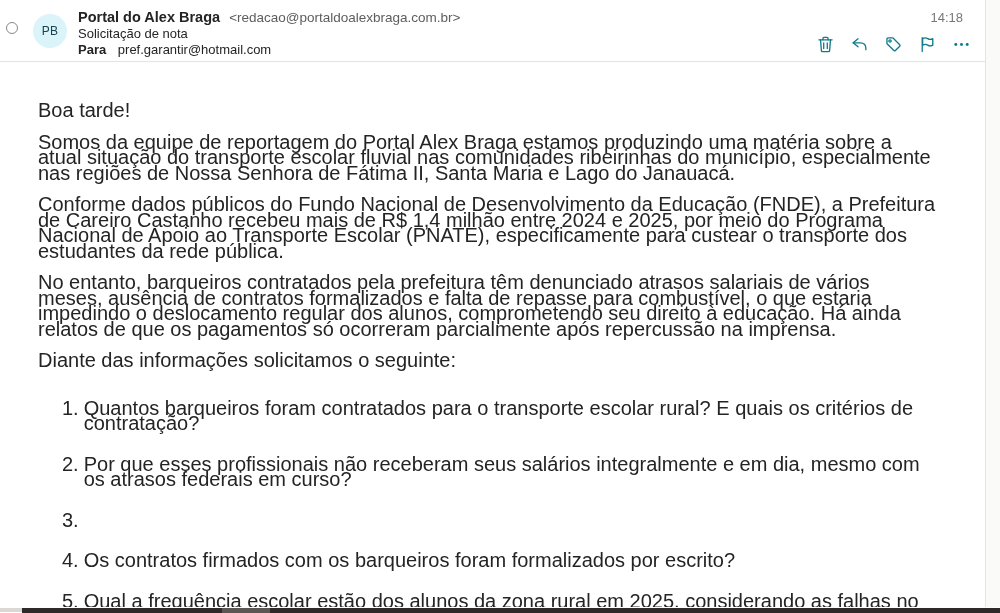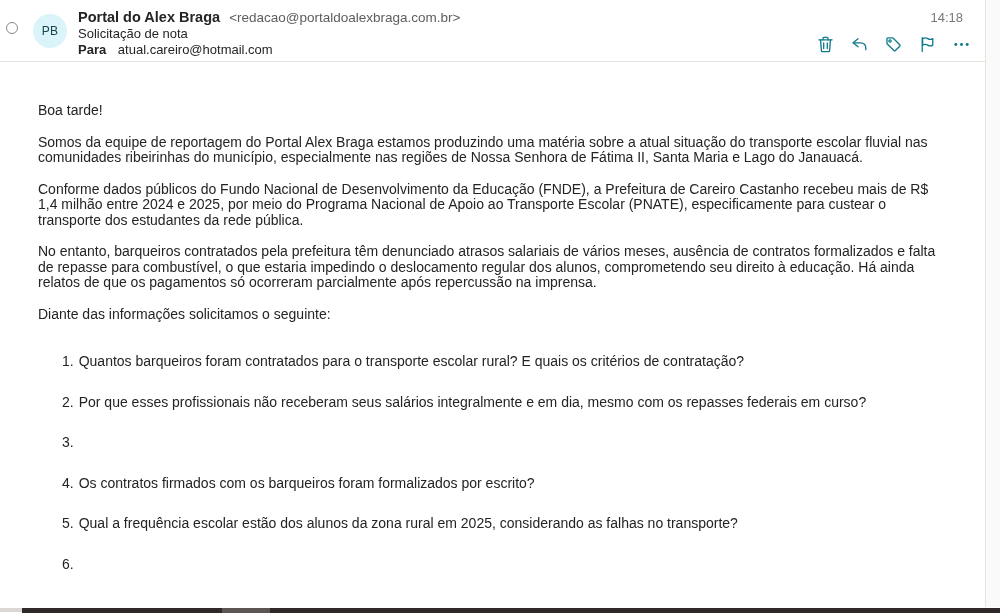--- a/index.html
+++ b/index.html
@@ -74,21 +74,21 @@
     align-items: center;
     justify-content: center;
   }
   .action-btn svg { display: block; }
 
   
   .email-body {
     position: absolute;
     top: 63px; left: 0; right: 15px; bottom: 6px;
     padding: 40px 47px 0 38px;
-    font-size: 14px;
+    font-size: 20px;
     line-height: 15.5px;
     color: #242424;
     overflow: hidden;
   }
   .email-body p { margin: 0 0 16px 0; }
   .list-intro { margin-bottom: 32px !important; }
   .question {
     display: flex;
     margin: 0 0 25px 0;
     padding-left: 24px;
@@ -123,21 +123,21 @@
     <div class="avatar">PB</div>
 
     <div class="header-text">
       <div class="h-line1">
         <span class="sender-name">Portal do Alex Braga</span>
         <span class="sender-email">&lt;redacao@portaldoalexbraga.com.br&gt;</span>
       </div>
       <div class="h-line2">Solicitação de nota</div>
       <div class="h-line3">
         <span class="to-label">Para</span>
-        <span class="to-address">atual.careiro@hotmail.com</span>
+        <span class="to-address">pref.garantir@hotmail.com</span>
       </div>
     </div>
 
     <div class="msg-time">14:18</div>
 
     <div class="actions">
       <button class="action-btn" title="">
         <span>
           <svg width="19" height="19" viewBox="0 0 18 18" fill="none" stroke="#0f7b8a" stroke-width="1.25" stroke-linecap="round" stroke-linejoin="round">
             <path d="M2.8 4.6h12.4"></path>
@@ -189,21 +189,21 @@
     <p>Conforme dados públicos do Fundo Nacional de Desenvolvimento da Educação (FNDE), a Prefeitura de Careiro Castanho recebeu mais de R$ 1,4 milhão entre 2024 e 2025, por meio do Programa Nacional de Apoio ao Transporte Escolar (PNATE), especificamente para custear o transporte dos estudantes da rede pública.</p>
     <p>No entanto, barqueiros contratados pela prefeitura têm denunciado atrasos salariais de vários meses, ausência de contratos formalizados e falta de repasse para combustível, o que estaria impedindo o deslocamento regular dos alunos, comprometendo seu direito à educação. Há ainda relatos de que os pagamentos só ocorreram parcialmente após repercussão na imprensa.</p>
     <p class="list-intro">Diante das informações solicitamos o seguinte:</p>
 
     <div class="question">
       <span class="q-num">1.</span>
       <span class="q-text">Quantos barqueiros foram contratados para o transporte escolar rural? E quais os critérios de contratação?</span>
     </div>
     <div class="question">
       <span class="q-num">2.</span>
-      <span class="q-text">Por que esses profissionais não receberam seus salários integralmente e em dia, mesmo com os repasses federais em curso?</span>
+      <span class="q-text">Por que esses profissionais não receberam seus salários integralmente e em dia, mesmo com os atrasos federais em curso?</span>
     </div>
     <div class="question">
       <span class="q-num">3.</span>
     </div>
     <div class="question">
       <span class="q-num">4.</span>
       <span class="q-text">Os contratos firmados com os barqueiros foram formalizados por escrito?</span>
     </div>
     <div class="question">
       <span class="q-num">5.</span>

